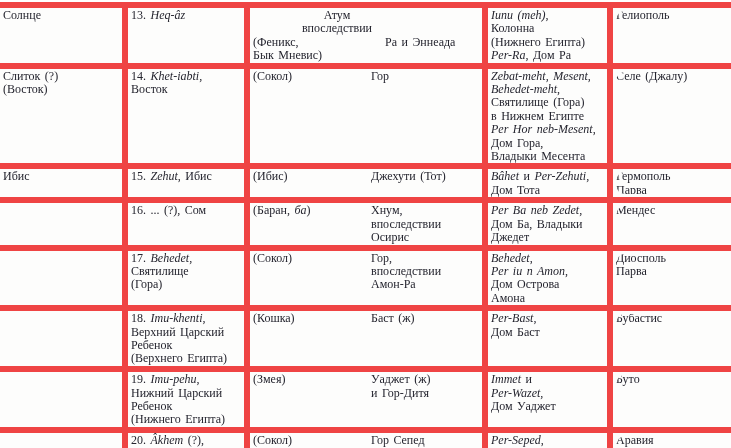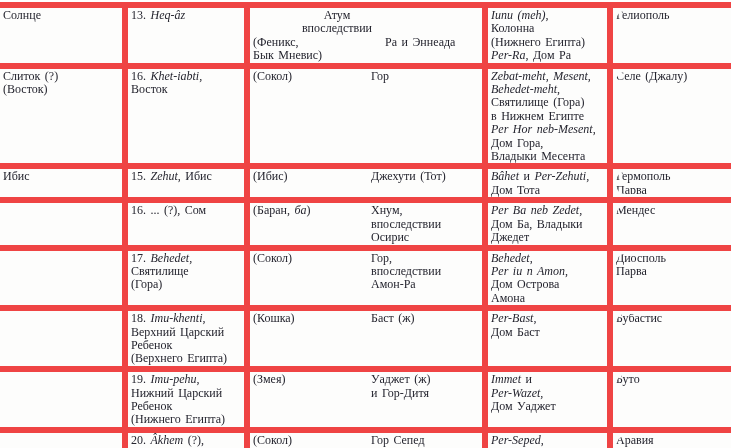--- a/index.html
+++ b/index.html
@@ -85,21 +85,21 @@
           <td>
             <div class="ln"><span>Гелиополь</span></div>
           </td>
         </tr>
         <tr style="height: 95px; padding-left: 21px;">
           <td>
             <div class="ln"><span>Слиток (?)</span></div>
             <div class="ln"><span>(Восток)</span></div>
           </td>
           <td>
-            <div class="ln"><span>16. </span><span class="it">Khet-iabti</span><span>,</span></div>
+            <div class="ln"><span>14. </span><span class="it">Khet-iabti</span><span>,</span></div>
             <div class="ln"><span>Восток</span></div>
           </td>
           <td>
             <div class="mgrid">
               <div>
                 <div class="ln"><span>(Сокол)</span></div>
               </div>
               <div class="deity-col">
                 <div class="ln"><span>Гор</span></div>
               </div>

